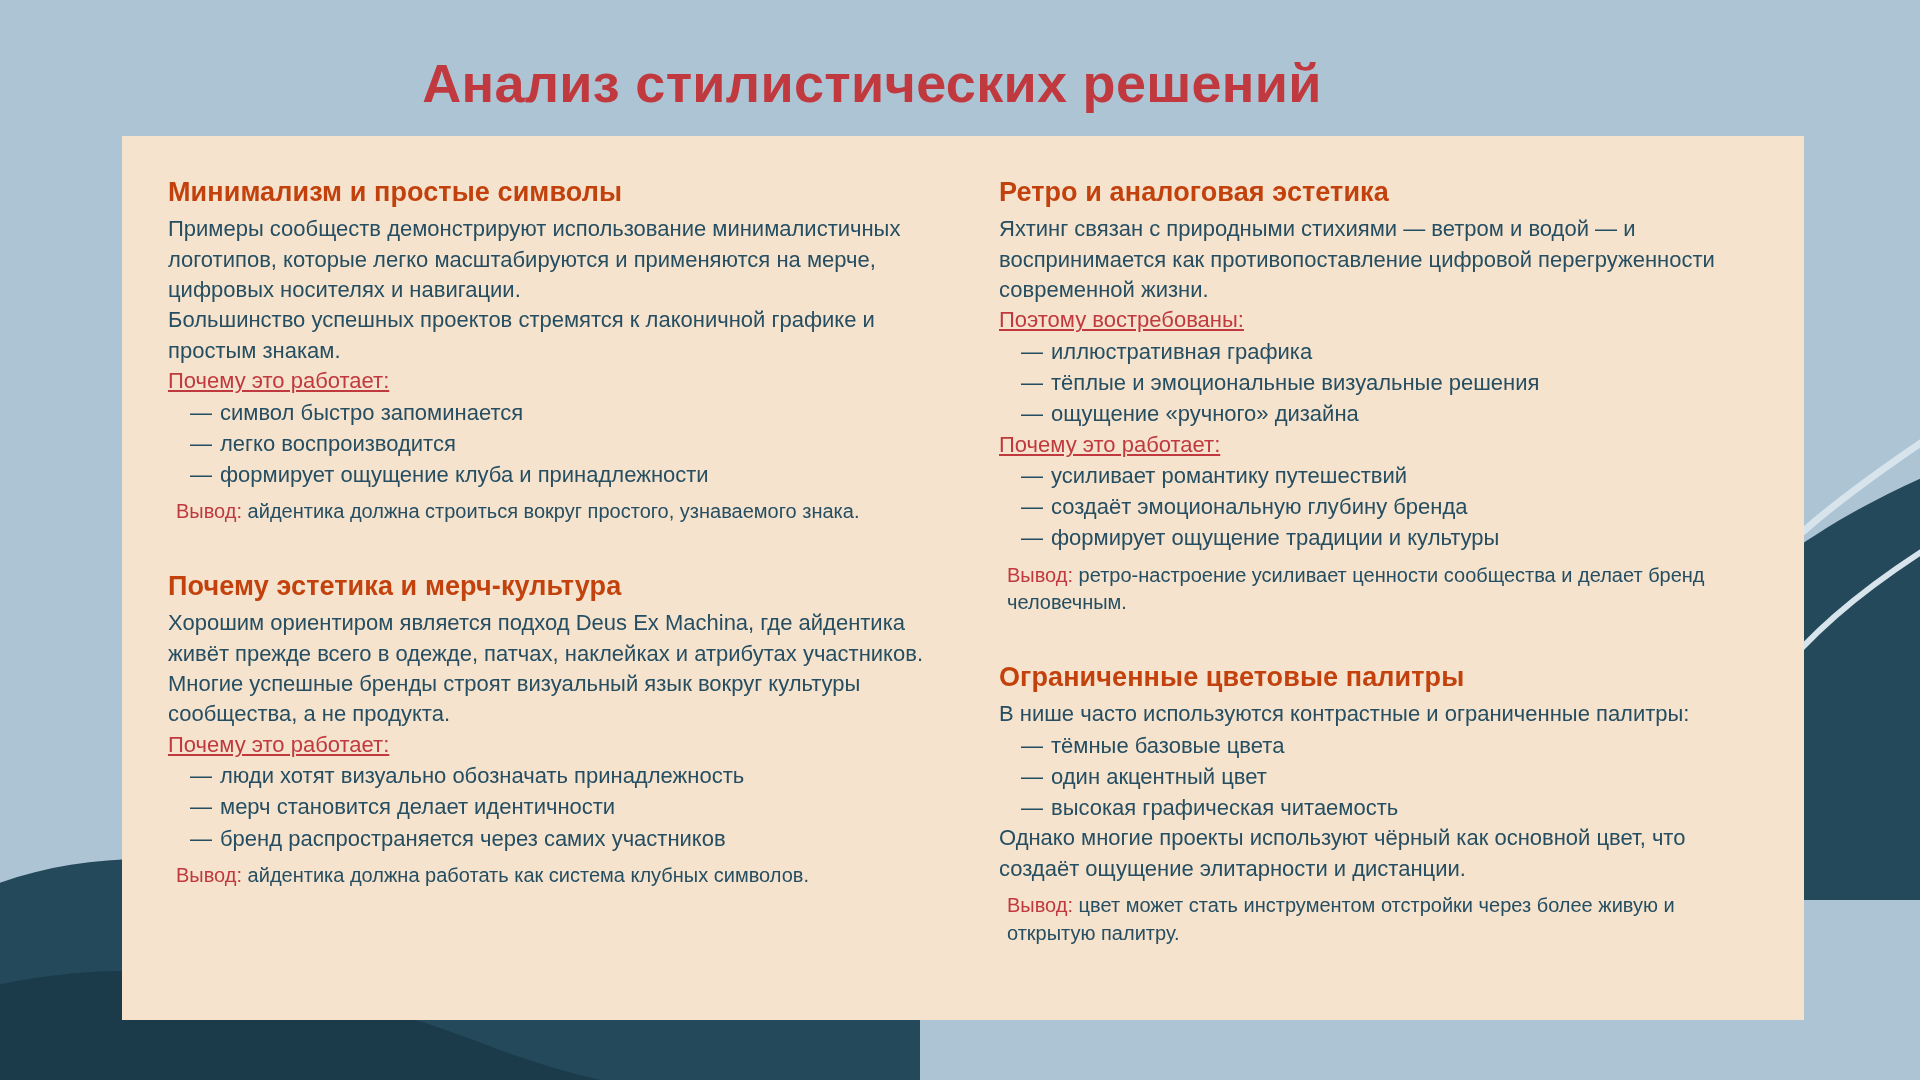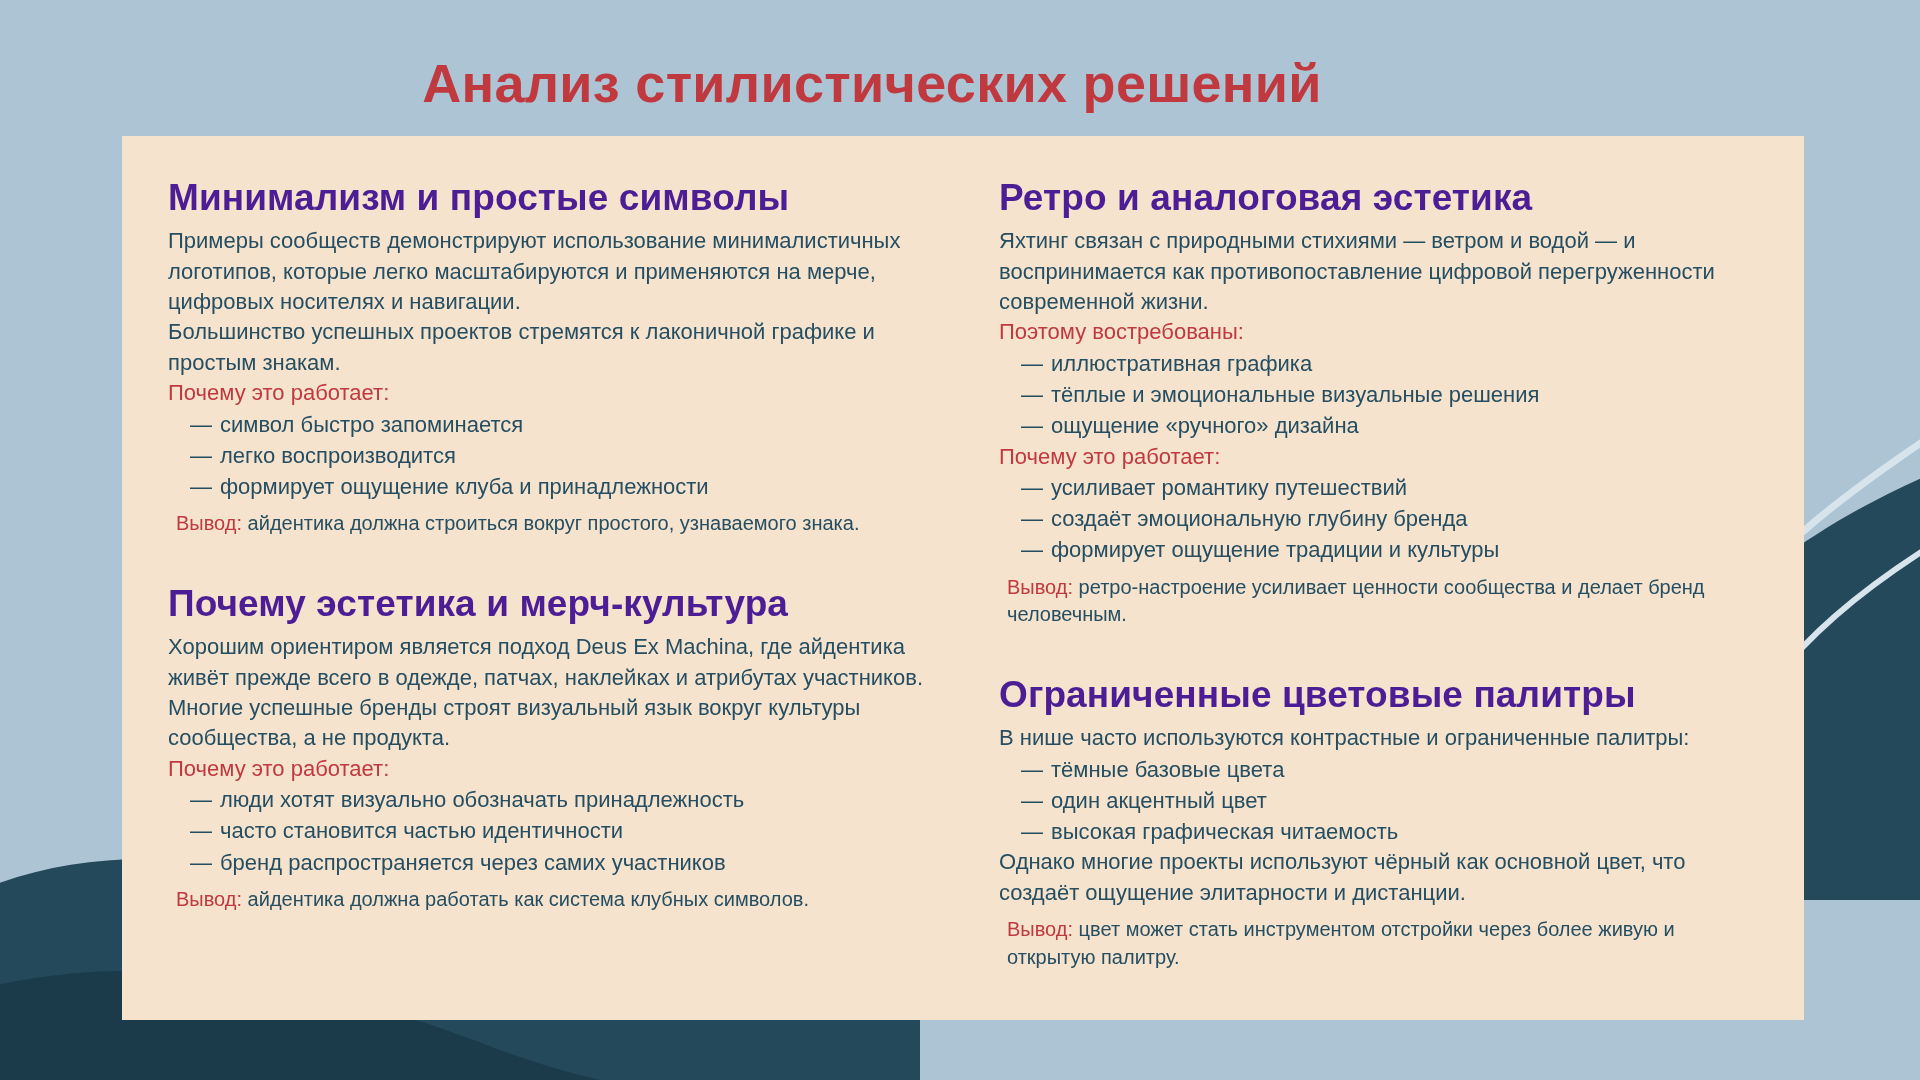--- a/index.html
+++ b/index.html
@@ -57,37 +57,38 @@
     box-sizing: border-box;
   }
   .column.left  { padding-right: 34px; }
   .column.right { padding-left: 36px; }
 
   .block { margin-bottom: 0; }
   .block + .block { margin-top: 44px; }
 
   h2.block-heading {
     margin: 0 0 6px 0;
-    font-size: 37px;
+    font-size: 27px;
     font-weight: bold;
-    color: #4c1d95;
+    color: #c2410c;
     line-height: 1.2;
     letter-spacing: 0.1px;
   }
   .para {
     font-size: 22px;
     color: #254e62;
     line-height: 1.38;
     margin: 0;
   }
   .label-red {
     font-size: 22px;
     color: #c0393f;
     line-height: 1.38;
     margin: 0;
+    text-decoration: underline;
   }
   ul.bullets {
     list-style: none;
     margin: 0;
     padding: 0 0 0 22px;
   }
   ul.bullets li {
     font-size: 22px;
     color: #254e62;
     line-height: 1.42;
@@ -145,21 +146,21 @@
         <p class="conclusion"><span class="cw">Вывод:</span> <span>айдентика должна строиться вокруг простого, узнаваемого знака.</span></p>
       </section>
 
       <section class="block">
         <h2 class="block-heading">Почему эстетика и мерч-культура</h2>
         <p class="para">Хорошим ориентиром является подход Deus Ex Machina, где айдентика живёт прежде всего в одежде, патчах, наклейках и атрибутах участников.</p>
         <p class="para">Многие успешные бренды строят визуальный язык вокруг культуры сообщества, а не продукта.</p>
         <p class="label-red">Почему это работает:</p>
         <ul class="bullets">
           <li><span class="dash">—</span><span>люди хотят визуально обозначать принадлежность</span></li>
-          <li><span class="dash">—</span><span>часто становится частью идентичности</span></li>
+          <li><span class="dash">—</span><span>мерч становится делает идентичности</span></li>
           <li><span class="dash">—</span><span>бренд распространяется через самих участников</span></li>
         </ul>
         <p class="conclusion"><span class="cw">Вывод:</span> <span>айдентика должна работать как система клубных символов.</span></p>
       </section>
 
     </div>
 
     <div class="column right">
 
       <section class="block">

